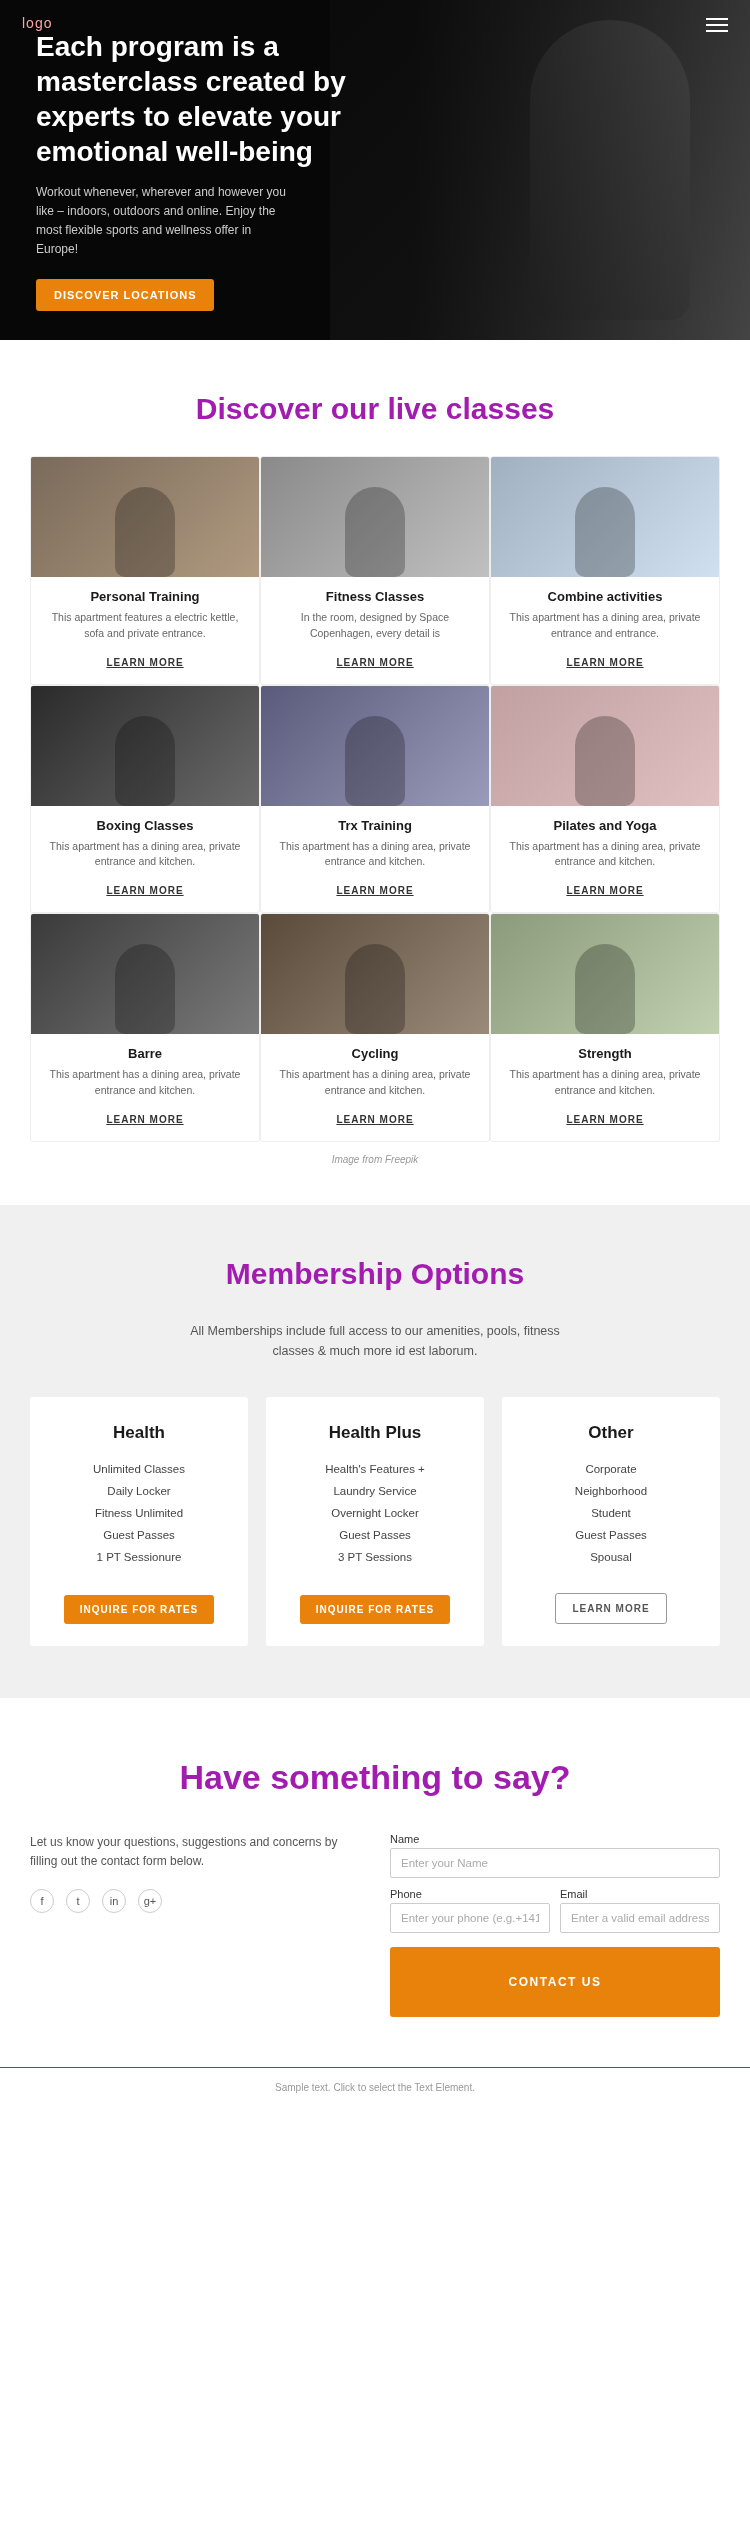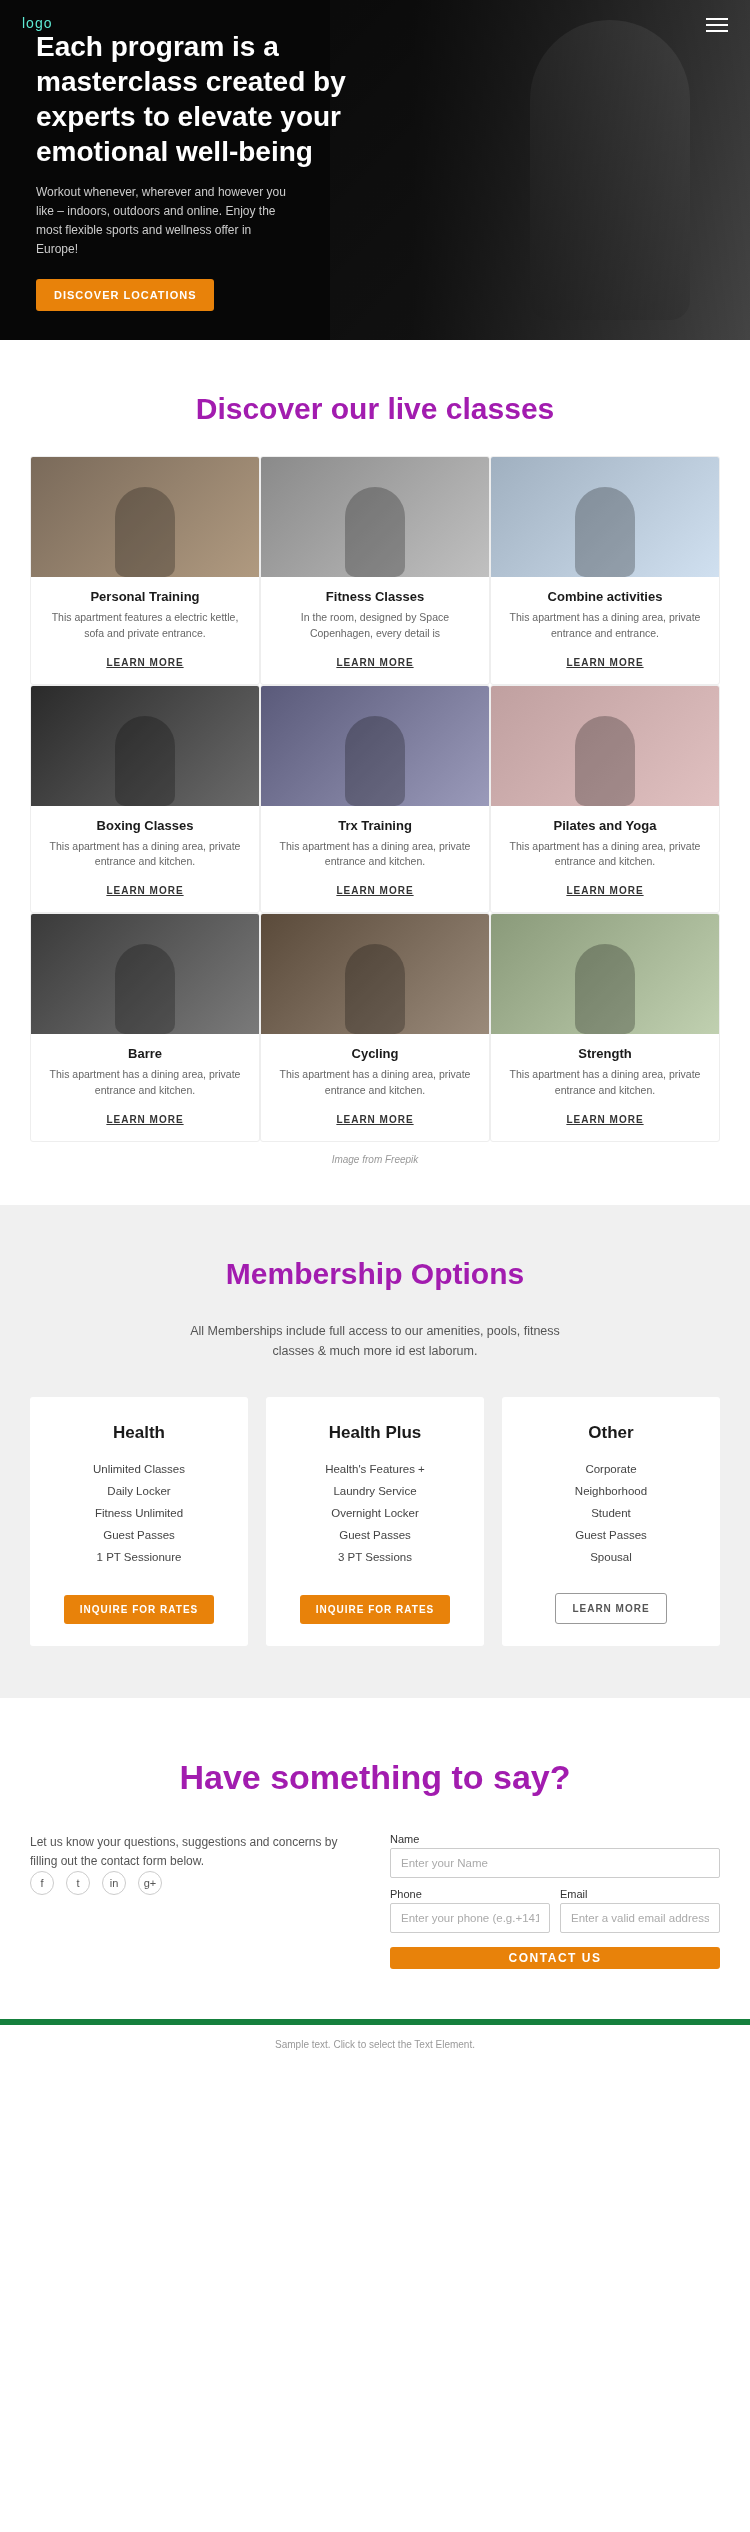--- a/index.html
+++ b/index.html
@@ -92,21 +92,21 @@
       display: block;
       width: 22px;
       height: 2px;
       background: #fff;
     }
     .logo {
       position: absolute;
       top: 15px;
       left: 22px;
       z-index: 10;
-      color: #5eead4;
+      color: #fca5a5;
       font-family: Arial, sans-serif;
       font-size: 14px;
       letter-spacing: 1px;
     }
 
     
     .section-live-classes {
       padding: 52px 30px 30px;
       background: #fff;
     }
@@ -276,20 +276,21 @@
     .contact-grid {
       display: grid;
       grid-template-columns: 1fr 1fr;
       gap: 30px;
     }
     .contact-left p {
       font-family: Arial, sans-serif;
       font-size: 12px;
       color: #555;
       line-height: 1.6;
+      margin-bottom: 18px;
     }
     .social-icons {
       display: flex;
       gap: 12px;
     }
     .social-icon {
       width: 24px;
       height: 24px;
       border-radius: 50%;
       border: 1px solid #ccc;
@@ -336,36 +337,36 @@
       flex-direction: column;
     }
     .contact-btn {
       background: #e8820a;
       color: #fff;
       font-family: Arial, sans-serif;
       font-size: 12px;
       font-weight: 700;
       letter-spacing: 1.5px;
       text-transform: uppercase;
-      padding: 4px;
+      padding: 28px;
       border: none;
       border-radius: 3px;
       cursor: pointer;
       width: 100%;
       margin-top: 4px;
     }
 
     
     .footer-note {
       text-align: center;
       font-family: Arial, sans-serif;
       font-size: 10px;
       color: #999;
       padding: 14px;
-      border-top: 6px solid #15803d;
+      border-top: 1px solid #15803d;
     }
 
     
     .class-img::before {
       content: '';
       position: absolute;
       bottom: 0;
       left: 50%;
       transform: translateX(-50%);
       width: 60px;

